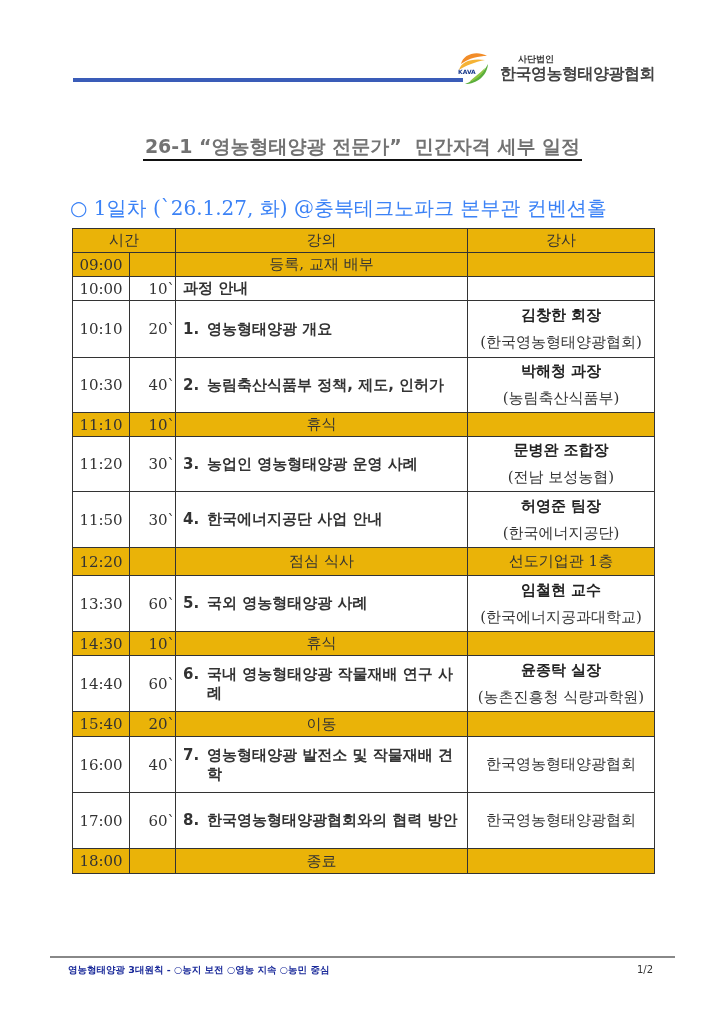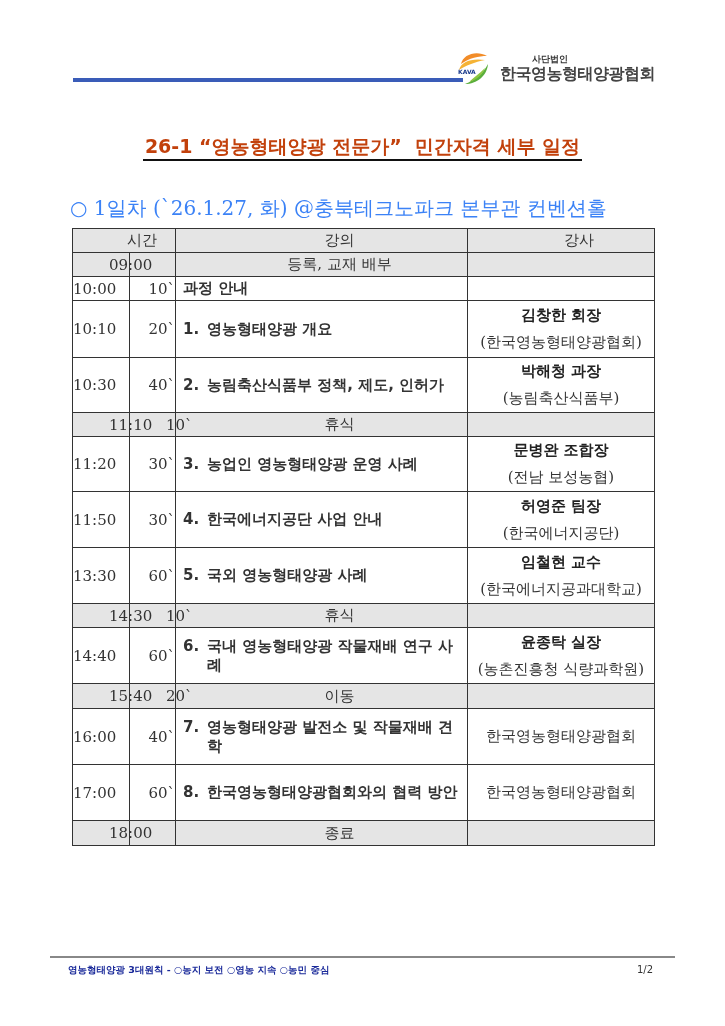--- a/index.html
+++ b/index.html
@@ -1,29 +1,29 @@
 <!DOCTYPE html>
 <html><head>
 <meta charset="utf-8">
 <style>
   html, body { margin:0; padding:0; background:#ffffff; }
   body { width:725px; height:1026px; position:relative; overflow:hidden;
          font-family:"DejaVu Serif", "Liberation Serif", serif; color:#222; }
   .top-line { position:absolute; left:73px; top:78px; width:390px; height:4px; background:#3a5cb8; }
   .logo { position:absolute; left:455px; top:50px; width:36px; height:36px; }
-  .org-small { position:absolute; left:532px; top:53px; font-family:"DejaVu Sans", sans-serif; font-size:9px; font-weight:bold; color:#333; }
+  .org-small { position:absolute; left:518px; top:53px; font-family:"DejaVu Sans", sans-serif; font-size:9px; font-weight:bold; color:#333; }
   .org-name { position:absolute; left:500px; top:64px; font-family:"DejaVu Sans", sans-serif; font-size:16px; font-weight:bold; color:#444; letter-spacing:-0.5px; }
   .title { position:absolute; left:0; width:725px; top:134px; text-align:center;
-           font-family:"DejaVu Sans", sans-serif; font-size:19px; font-weight:bold; color:#c2410c; }
+           font-family:"DejaVu Sans", sans-serif; font-size:19px; font-weight:bold; color:#737373; }
   .title span { border-bottom:2px solid #111; padding:0 2px 2px 2px; white-space:pre; }
   .day-line { position:absolute; left:70px; top:195px; font-size:20px; color:#3b82f6; white-space:pre; }
   table.sched { position:absolute; left:72px; top:228px; border-collapse:collapse; width:582px; table-layout:fixed; }
   table.sched td { border:1px solid #333; padding:0; font-size:15px; color:#333; }
-  table.sched tr.gray td { background:#e5e5e5;padding-left:36px; }
-  td.time { text-align:left; }
+  table.sched tr.gray td { background:#eab308; }
+  td.time { text-align:center; }
   td.dur { text-align:right; }
   td.center { text-align:center; }
   td.lec { font-family:"DejaVu Sans", sans-serif; font-weight:bold; color:#111; font-size:14.5px; padding-left:7px !important; }
   td.lec .wrap { display:flex; }
   td.lec .num { width:24px; flex:none; }
   td.inst { text-align:center; line-height:27px; }
   .inst-name { font-weight:bold; color:#222; }
   .footer-line { position:absolute; left:50px; top:956px; width:625px; height:2px; background:#888; }
   .footer-text { position:absolute; left:68px; top:964px; font-family:"DejaVu Sans", sans-serif; font-size:9.5px; font-weight:bold; color:#1a2a9a; white-space:pre; }
   .page-num { position:absolute; left:637px; top:964px; font-family:"DejaVu Sans", sans-serif; font-size:10px; color:#333; }
@@ -130,20 +130,28 @@
           <div class="wrap">
             <span class="num">4.</span>
             <span>한국에너지공단 사업 안내</span>
           </div>
         </td>
         <td class="inst">
           <div class="inst-name">허영준 팀장</div>
           <div>(한국에너지공단)</div>
         </td>
       </tr>
+      <tr class="gray">
+        <td class="time" style="height:23px">12:20</td>
+        <td class="dur"></td>
+        <td class="center">점심 식사</td>
+        <td class="inst">
+          <div>선도기업관 1층</div>
+        </td>
+      </tr>
       <tr>
         <td class="time" style="height:55px">13:30</td>
         <td class="dur">60`</td>
         <td class="lec">
           <div class="wrap">
             <span class="num">5.</span>
             <span>국외 영농형태양광 사례</span>
           </div>
         </td>
         <td class="inst">

